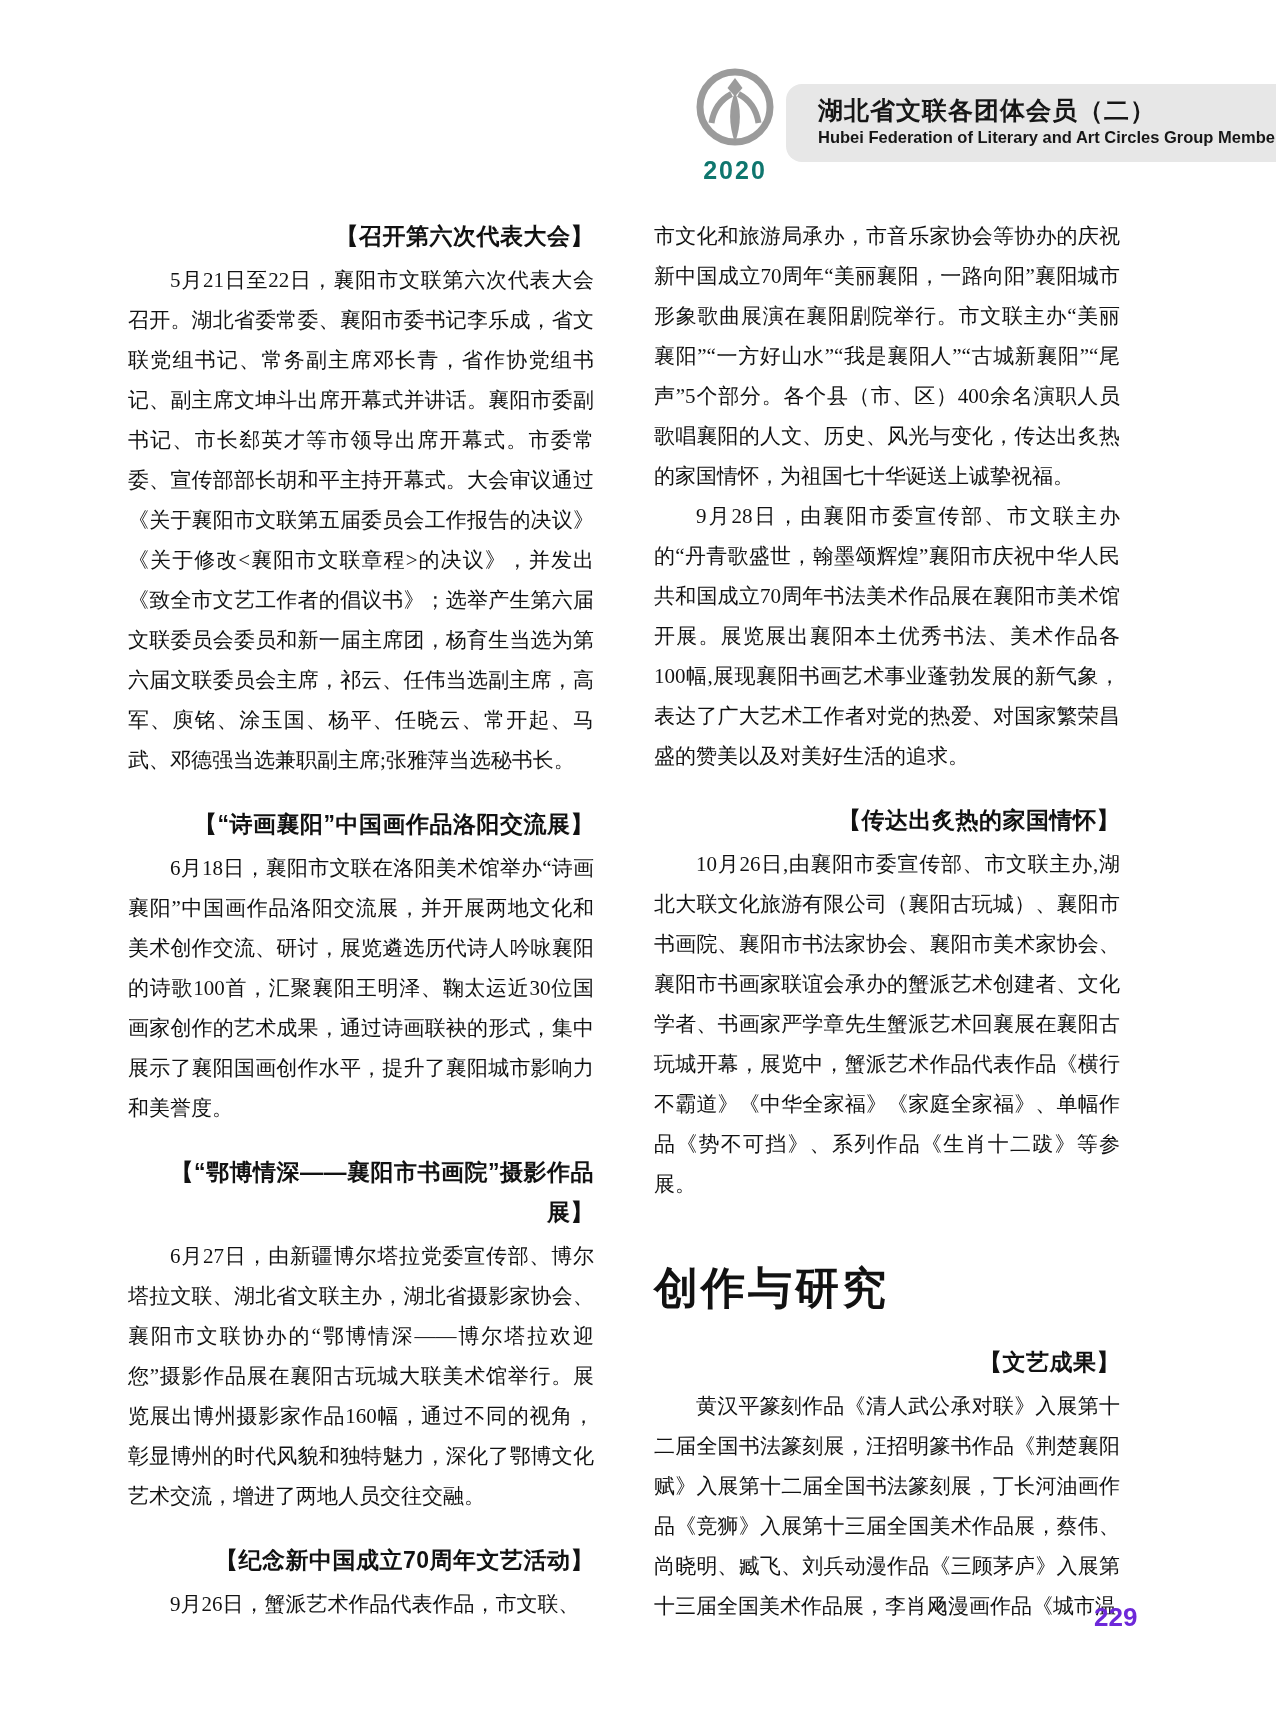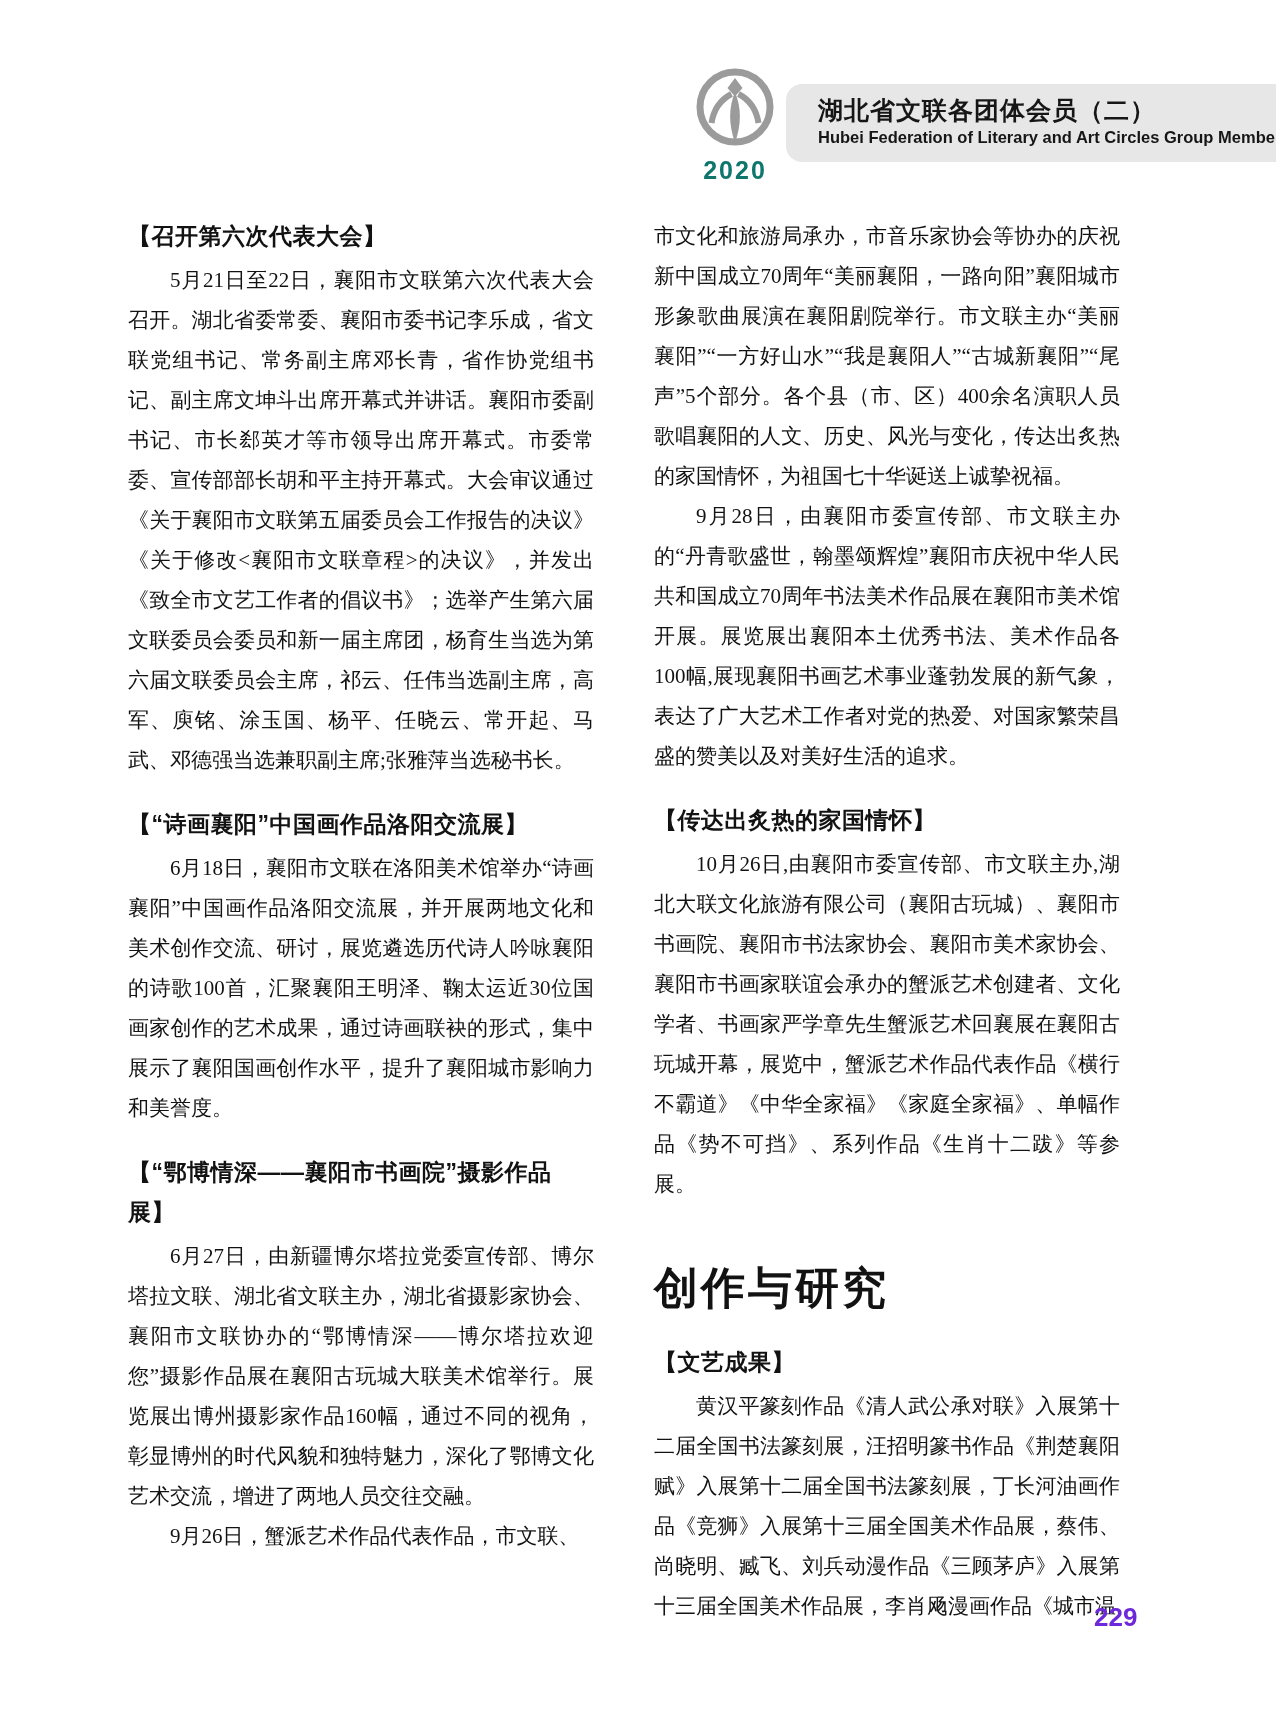--- a/index.html
+++ b/index.html
@@ -29,21 +29,21 @@
   }
   
   .col{
     position:absolute;top:216px;width:466px;
     font-size:21px;line-height:40px;text-align:justify;
   }
   .col-left{left:128px;}
   .col-right{left:654px;}
   h2.entry{
     font-family:"Liberation Sans",sans-serif;font-weight:bold;
-    font-size:23px;line-height:40px;margin:24px 0 4px;text-align:left;
+    font-size:23px;line-height:40px;margin:24px 0 4px;text-align:right;
     letter-spacing:0.5px;
   }
   h2.entry.first{margin-top:0;}
   .col p{margin:0;text-indent:2em;}
   .col p.cont{text-indent:0;}
   .part-title{
     font-family:"Liberation Sans",sans-serif;font-weight:bold;
     font-size:44px;line-height:52px;
     letter-spacing:3px;margin:58px 0 28px;
   }
@@ -79,20 +79,21 @@
 
     <h2 class="entry first">【召开第六次代表大会】</h2>
     <p>5月21日至22日，襄阳市文联第六次代表大会召开。湖北省委常委、襄阳市委书记李乐成，省文联党组书记、常务副主席邓长青，省作协党组书记、副主席文坤斗出席开幕式并讲话。襄阳市委副书记、市长郄英才等市领导出席开幕式。市委常委、宣传部部长胡和平主持开幕式。大会审议通过《关于襄阳市文联第五届委员会工作报告的决议》《关于修改&lt;襄阳市文联章程&gt;的决议》，并发出《致全市文艺工作者的倡议书》；选举产生第六届文联委员会委员和新一届主席团，杨育生当选为第六届文联委员会主席，祁云、任伟当选副主席，高军、庾铭、涂玉国、杨平、任晓云、常开起、马武、邓德强当选兼职副主席;张雅萍当选秘书长。</p>
 
     <h2 class="entry">【“诗画襄阳”中国画作品洛阳交流展】</h2>
     <p>6月18日，襄阳市文联在洛阳美术馆举办“诗画襄阳”中国画作品洛阳交流展，并开展两地文化和美术创作交流、研讨，展览遴选历代诗人吟咏襄阳的诗歌100首，汇聚襄阳王明泽、鞠太运近30位国画家创作的艺术成果，通过诗画联袂的形式，集中展示了襄阳国画创作水平，提升了襄阳城市影响力和美誉度。</p>
 
     <h2 class="entry">【“鄂博情深——襄阳市书画院”摄影作品展】</h2>
     <p>6月27日，由新疆博尔塔拉党委宣传部、博尔塔拉文联、湖北省文联主办，湖北省摄影家协会、襄阳市文联协办的“鄂博情深——博尔塔拉欢迎您”摄影作品展在襄阳古玩城大联美术馆举行。展览展出博州摄影家作品160幅，通过不同的视角，彰显博州的时代风貌和独特魅力，深化了鄂博文化艺术交流，增进了两地人员交往交融。</p>
 
+    <h2 class="entry">【纪念新中国成立70周年文艺活动】</h2>
     <p>9月26日，蟹派艺术作品代表作品，市文联、</p>
 
   </div>
 
   <div class="col col-right">
 
     <p class="cont">市文化和旅游局承办，市音乐家协会等协办的庆祝新中国成立70周年“美丽襄阳，一路向阳”襄阳城市形象歌曲展演在襄阳剧院举行。市文联主办“美丽襄阳”“一方好山水”“我是襄阳人”“古城新襄阳”“尾声”5个部分。各个县（市、区）400余名演职人员歌唱襄阳的人文、历史、风光与变化，传达出炙热的家国情怀，为祖国七十华诞送上诚挚祝福。</p>
     <p>9月28日，由襄阳市委宣传部、市文联主办的“丹青歌盛世，翰墨颂辉煌”襄阳市庆祝中华人民共和国成立70周年书法美术作品展在襄阳市美术馆开展。展览展出襄阳本土优秀书法、美术作品各100幅,展现襄阳书画艺术事业蓬勃发展的新气象，表达了广大艺术工作者对党的热爱、对国家繁荣昌盛的赞美以及对美好生活的追求。</p>
 
     <h2 class="entry">【传达出炙热的家国情怀】</h2>

